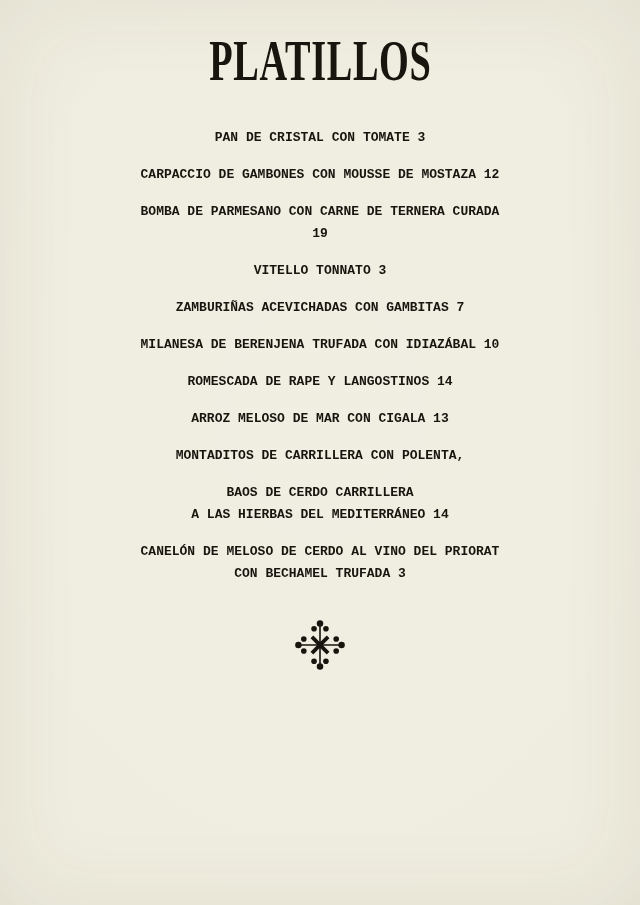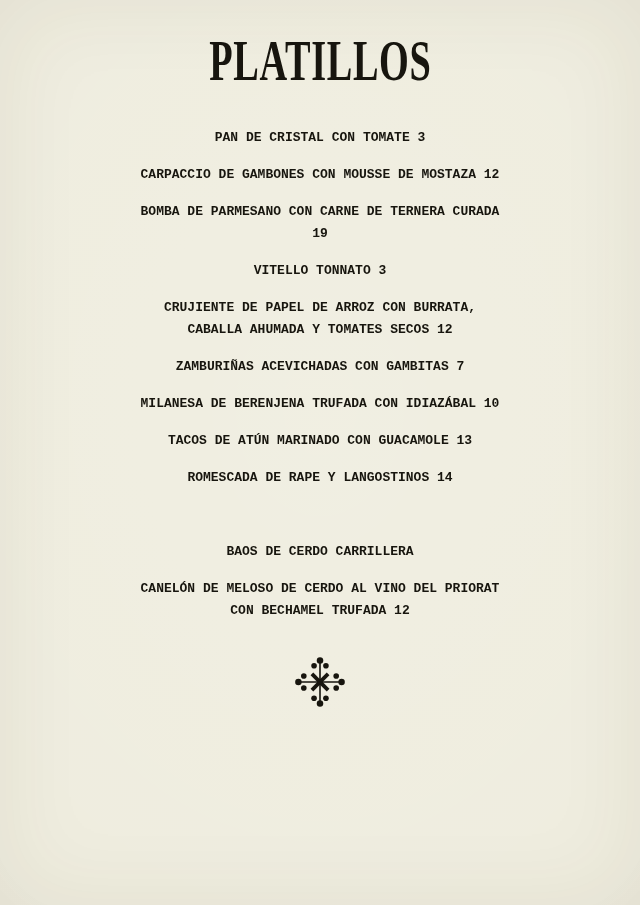--- a/index.html
+++ b/index.html
@@ -63,28 +63,27 @@
 
 <div class="paper">
 
   <h1 class="title"><span class="condense">PLATILLOS</span></h1>
 
   <div class="menu">
       <p class="menu-item"><span>PAN DE CRISTAL CON TOMATE 3</span></p>
       <p class="menu-item"><span>CARPACCIO DE GAMBONES CON MOUSSE DE MOSTAZA 12</span></p>
       <p class="menu-item"><span>BOMBA DE PARMESANO CON CARNE DE TERNERA CURADA</span><br><span>19</span></p>
       <p class="menu-item"><span>VITELLO TONNATO 3</span></p>
-      <p class="menu-item"><span>CRUJIENTE DE PAPEL DE ARROZ CON BURRATA,</span><br><span>CABALLA AHUMADA Y TOMATES SECOS 12</span></p>
       <p class="menu-item"><span>ZAMBURIÑAS ACEVICHADAS CON GAMBITAS 7</span></p>
       <p class="menu-item"><span>MILANESA DE BERENJENA TRUFADA CON IDIAZÁBAL 10</span></p>
-      <p class="menu-item"><span>TACOS DE ATÚN MARINADO CON GUACAMOLE 13</span></p>
       <p class="menu-item"><span>ROMESCADA DE RAPE Y LANGOSTINOS 14</span></p>
-      <p class="menu-item"><br></p>
-      <p class="menu-item"><span>BAOS DE CERDO CARRILLERA</span><br></p>
-      <p class="menu-item"><span>CANELÓN DE MELOSO DE CERDO AL VINO DEL PRIORAT</span><br><span>CON BECHAMEL TRUFADA 12</span></p>
+      <p class="menu-item"><span>ARROZ MELOSO DE MAR CON CIGALA 13</span></p>
+      <p class="menu-item"><span>MONTADITOS DE CARRILLERA CON POLENTA,</span><br></p>
+      <p class="menu-item"><span>BAOS DE CERDO CARRILLERA</span><br><span>A LAS HIERBAS DEL MEDITERRÁNEO 14</span></p>
+      <p class="menu-item"><span>CANELÓN DE MELOSO DE CERDO AL VINO DEL PRIORAT</span><br><span>CON BECHAMEL TRUFADA 3</span></p>
     </div>
 
   <div class="ornament-wrap">
     <svg viewBox="0 0 96 100" xmlns="http://www.w3.org/2000/svg" aria-hidden="true">
       <g fill="#17150e" stroke="#17150e">
 
         <line x1="48" y1="12" x2="48" y2="88" stroke-width="3"></line>
         <line x1="10" y1="50" x2="86" y2="50" stroke-width="3"></line>
 
         <line x1="33" y1="35" x2="63" y2="65" stroke-width="7"></line>

